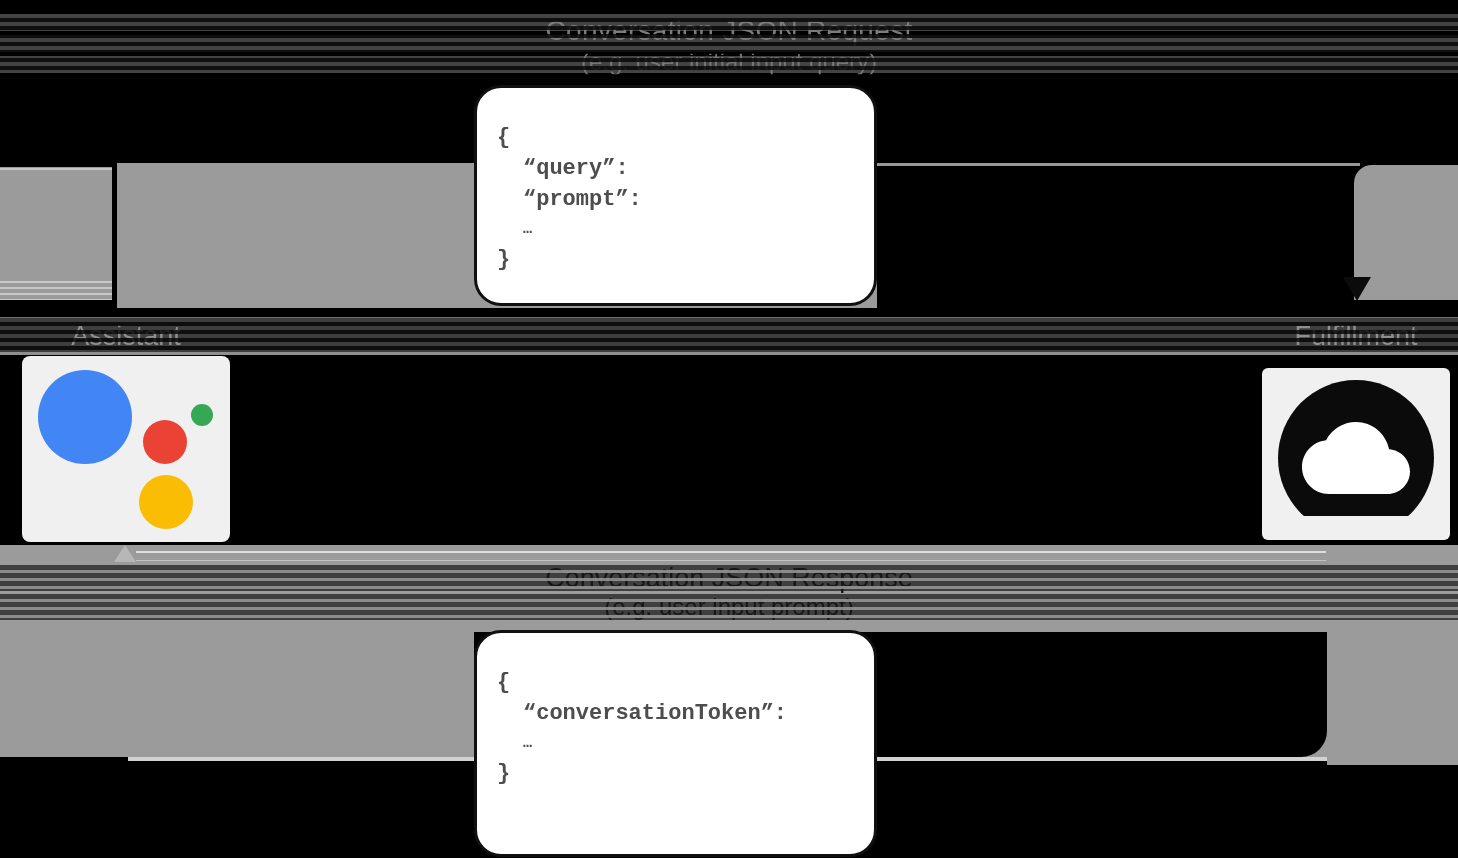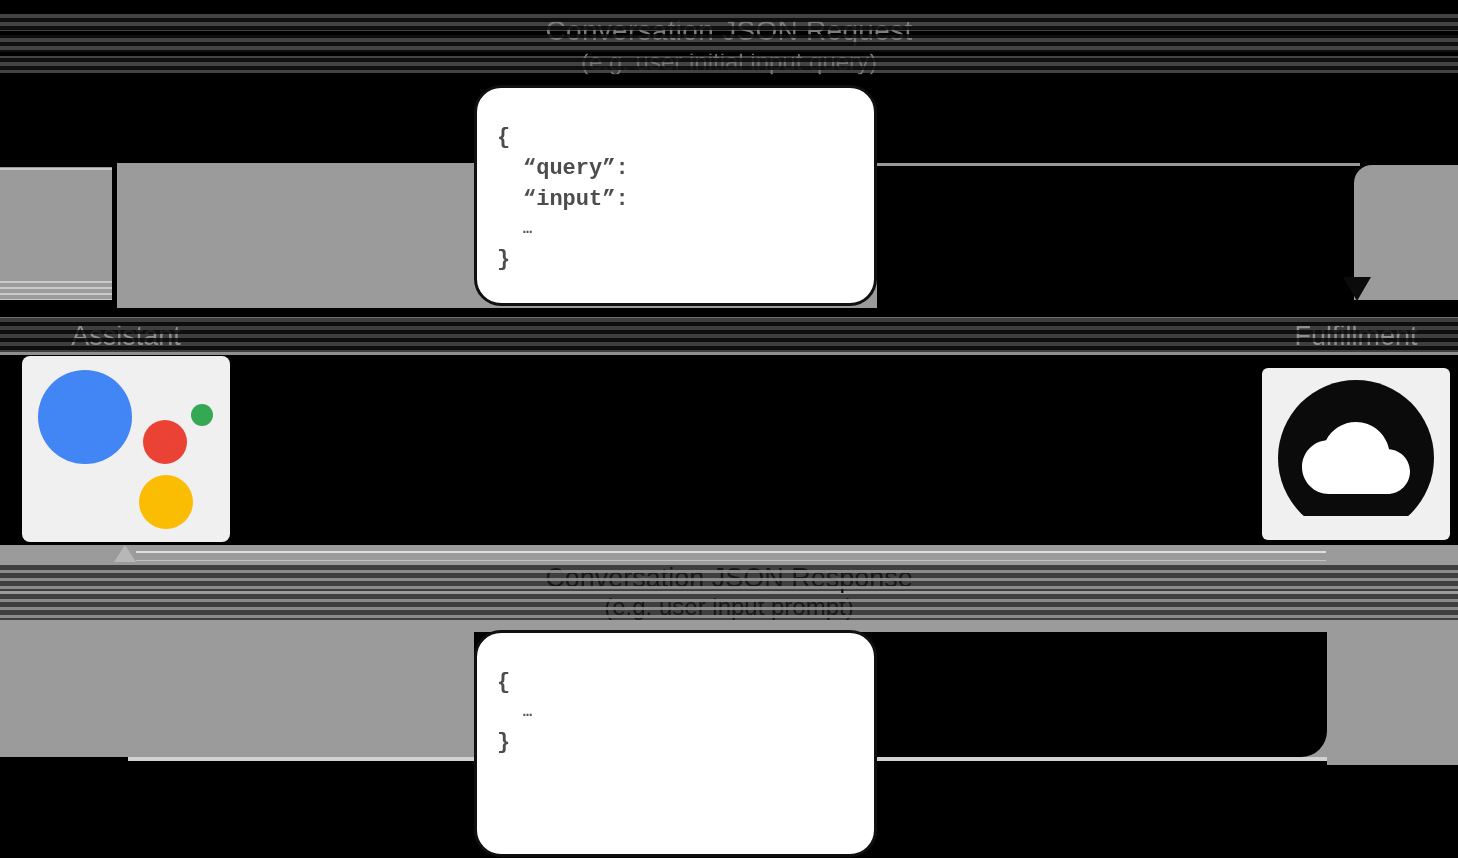--- a/index.html
+++ b/index.html
@@ -67,21 +67,21 @@
   <div class="abs" style="left:0;top:168px;width:112px;height:2px;background:#c9c9c9;"></div>
   <div class="abs" style="left:0;top:281px;width:112px;height:19px;background:repeating-linear-gradient(180deg,#c9c9c9 0 2px,#9b9b9b 2px 6px);"></div>
   <div class="abs gray" style="left:117px;top:163px;width:760px;height:145px;"></div>
   <div class="abs" style="left:877px;top:163px;width:483px;height:3px;background:#989898;"></div>
   <div class="abs gray" style="left:1354px;top:165px;width:104px;height:135px;border-top-left-radius:18px;"></div>
   <div class="abs arrow-down" style="left:1343px;top:277px;"></div>
 
   <div class="abs code-box" style="left:474px;top:85px;height:221px;">
     <div>{</div>
     <div class="ind">“query”:</div>
-    <div class="ind">“input”:</div>
+    <div class="ind">“prompt”:</div>
     <div class="dots">…</div>
     <div>}</div>
   </div>
 
   <div class="abs band-nodes">
     <div class="lbl" style="left:20px;width:212px;">Assistant</div>
     <div class="lbl" style="left:1254px;width:204px;">Fulfillment</div>
     <div class="slice-dark"></div>
   </div>
   <div class="abs band-underline"></div>
@@ -120,17 +120,18 @@
   </div>
 
   <div class="abs gray" style="left:0;top:632px;width:474px;height:125px;"></div>
   <div class="abs gray" style="left:1327px;top:632px;width:131px;height:133px;"></div>
   <div class="abs gray" style="left:1299px;top:727px;width:28px;height:30px;"></div>
   <div class="abs" style="left:877px;top:632px;width:450px;height:125px;background:#000;border-bottom-right-radius:26px;"></div>
   <div class="abs" style="left:128px;top:757px;width:1199px;height:4px;background:#d2d2d2;"></div>
 
   <div class="abs code-box" style="left:474px;top:630px;height:227px;">
     <div>{</div>
+    <div class="ind">“conversationToken”:</div>
     <div class="dots">…</div>
     <div>}</div>
   </div>
 
 </div>
 
 </body></html>

